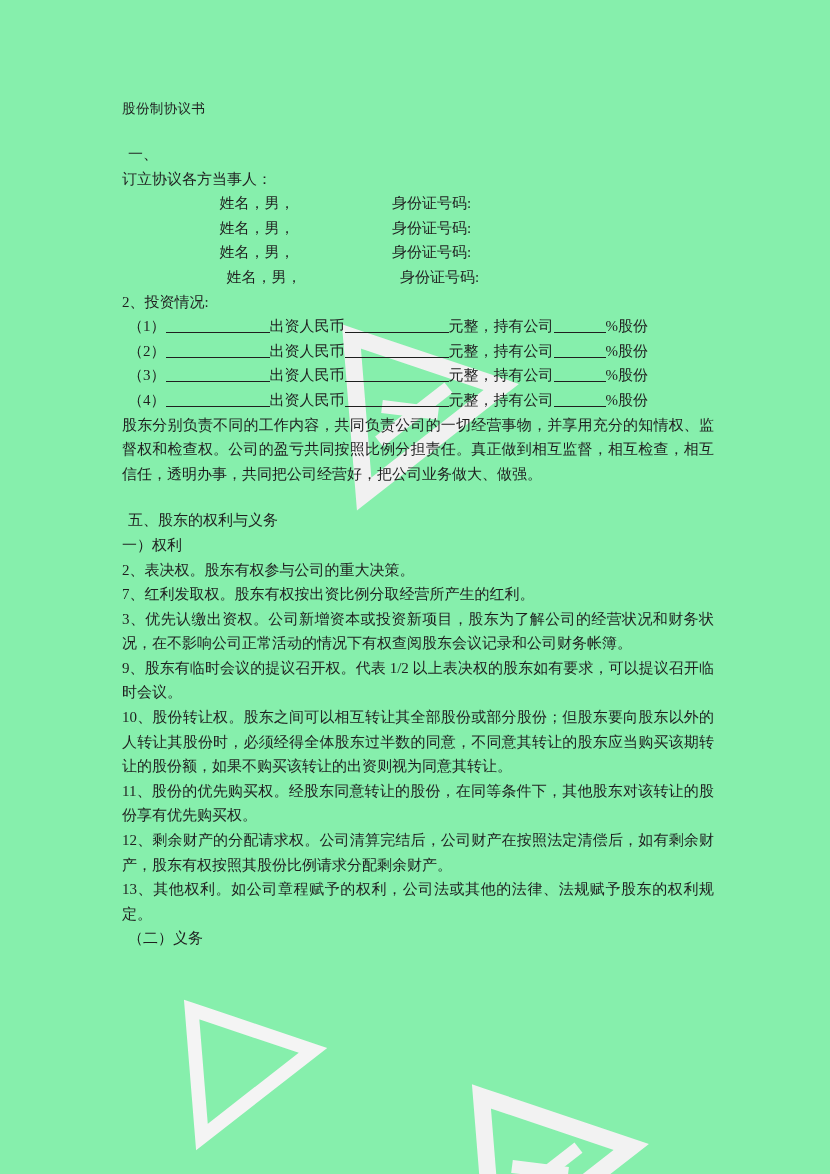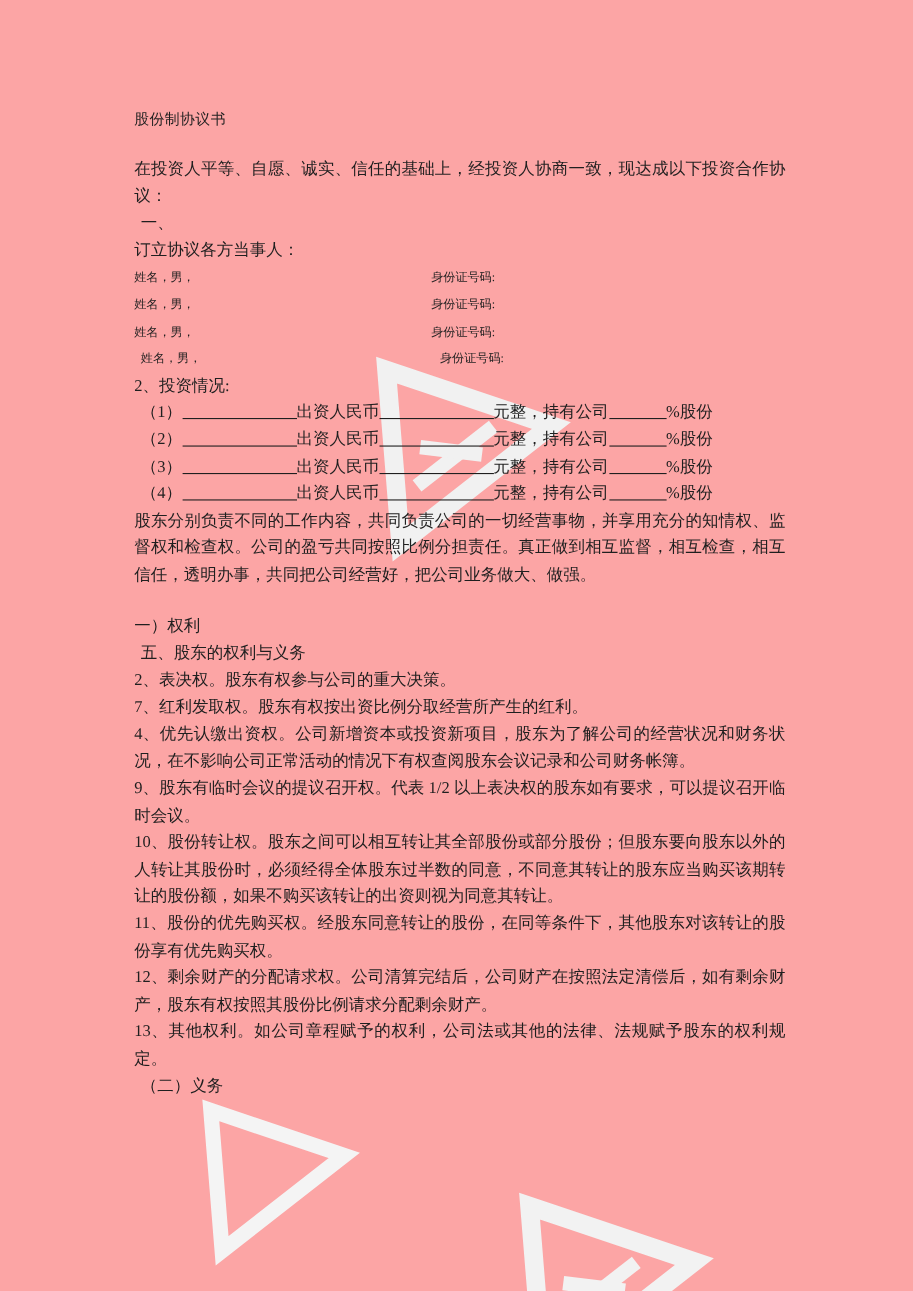--- a/index.html
+++ b/index.html
@@ -4,21 +4,21 @@
 <style>
   html, body {
     margin: 0;
     padding: 0;
     background: #ffffff;
   }
   .page {
     position: relative;
     width: 830px;
     height: 1174px;
-    background: #fca5a5;
+    background: #86efac;
     overflow: hidden;
     font-family: "Liberation Serif", "DejaVu Serif", serif;
     color: #1f1f1f;
   }
 
   
   .watermark-layer {
     position: absolute;
     inset: 0;
     pointer-events: none;
@@ -61,23 +61,24 @@
     line-height: 24.6px;
     margin: 0;
     text-align: justify;
     text-justify: inter-ideograph;
   }
   .indent-1 { padding-left: 6px; }
   .spacer { height: 22px; }
 
   
   .name-row {
-    font-size: 11px;
+    font-size: 15px;
     line-height: 24.6px;
     display: flex;
+    text-align: center;
   }
   .name-row .col-name { width: 270px; flex: none; }
   .name-row.shift { padding-left: 6px; }
   .name-row.shift .col-name { width: 272px; }
 
   
   .blank {
     display: inline-block;
     border-bottom: 1px solid #1f1f1f;
     vertical-align: -2px;
@@ -107,21 +108,20 @@
     </svg>
     <svg class="wm wm-3" width="170" height="170" viewBox="0 0 210 210">
       <path d="M105 18 L192 150 L18 150 Z" fill="none" stroke="#f4f4f4" stroke-width="17"></path>
     </svg>
   </div>
 
   <div class="doc">
 
     <p class="title">股份制协议书</p>
 
-    <p class="para">在投资人平等、自愿、诚实、信任的基础上，经投资人协商一致，现达成以下投资合作协议：</p>
 
     <p class="line indent-1">一、</p>
     <p class="line">订立协议各方当事人：</p>
 
     <div class="name-row">
       <span class="col-name"><span>姓名</span><span>，男，</span></span>
       <span>身份证号码:</span>
     </div>
     <div class="name-row">
       <span class="col-name"><span>姓名</span><span>，男，</span></span>
@@ -140,27 +140,27 @@
 
     <p class="line indent-1"><span>（1）</span><span class="blank b-xl"></span><span>出资人民币</span><span class="blank b-xl"></span><span>元整，持有公司</span><span class="blank b-md"></span><span>%股份</span></p>
     <p class="line indent-1"><span>（2）</span><span class="blank b-xl"></span><span>出资人民币</span><span class="blank b-xl"></span><span>元整，持有公司</span><span class="blank b-md"></span><span>%股份</span></p>
     <p class="line indent-1"><span>（3）</span><span class="blank b-xl"></span><span>出资人民币</span><span class="blank b-xl"></span><span>元整，持有公司</span><span class="blank b-md"></span><span>%股份</span></p>
     <p class="line indent-1"><span>（4）</span><span class="blank b-xl"></span><span>出资人民币</span><span class="blank b-xl"></span><span>元整，持有公司</span><span class="blank b-md"></span><span>%股份</span></p>
 
     <p class="para">股东分别负责不同的工作内容，共同负责公司的一切经营事物，并享用充分的知情权、监督权和检查权。公司的盈亏共同按照比例分担责任。真正做到相互监督，相互检查，相互信任，透明办事，共同把公司经营好，把公司业务做大、做强。</p>
 
     <div class="spacer"></div>
 
+    <p class="line indent-1">五、股东的权利与义务</p>
     <p class="line">一）权利</p>
-    <p class="line indent-1">五、股东的权利与义务</p>
 
 
     <p class="para">2、表决权。股东有权参与公司的重大决策。</p>
     <p class="para">7、红利发取权。股东有权按出资比例分取经营所产生的红利。</p>
-    <p class="para">4、优先认缴出资权。公司新增资本或投资新项目，股东为了解公司的经营状况和财务状况，在不影响公司正常活动的情况下有权查阅股东会议记录和公司财务帐簿。</p>
+    <p class="para">3、优先认缴出资权。公司新增资本或投资新项目，股东为了解公司的经营状况和财务状况，在不影响公司正常活动的情况下有权查阅股东会议记录和公司财务帐簿。</p>
     <p class="para">9、股东有临时会议的提议召开权。代表 1/2 以上表决权的股东如有要求，可以提议召开临时会议。</p>
     <p class="para">10、股份转让权。股东之间可以相互转让其全部股份或部分股份；但股东要向股东以外的人转让其股份时，必须经得全体股东过半数的同意，不同意其转让的股东应当购买该期转让的股份额，如果不购买该转让的出资则视为同意其转让。</p>
     <p class="para">11、股份的优先购买权。经股东同意转让的股份，在同等条件下，其他股东对该转让的股份享有优先购买权。</p>
     <p class="para">12、剩余财产的分配请求权。公司清算完结后，公司财产在按照法定清偿后，如有剩余财产，股东有权按照其股份比例请求分配剩余财产。</p>
     <p class="para">13、其他权利。如公司章程赋予的权利，公司法或其他的法律、法规赋予股东的权利规定。</p>
 
     <p class="line indent-1">（二）义务</p>
 
   </div>
 </div>

